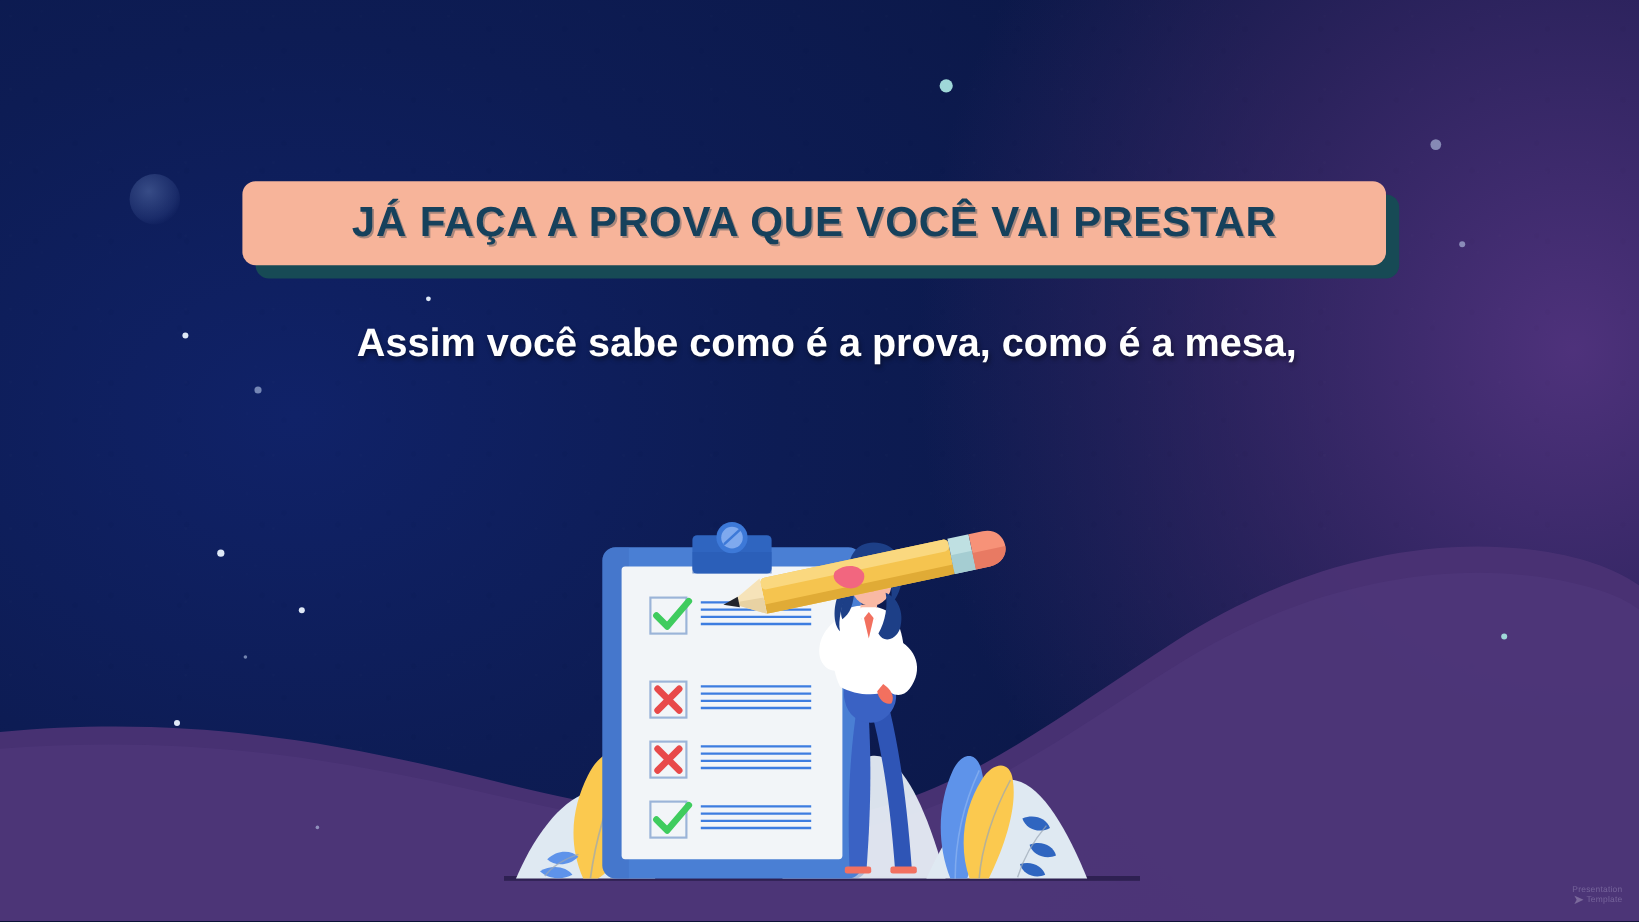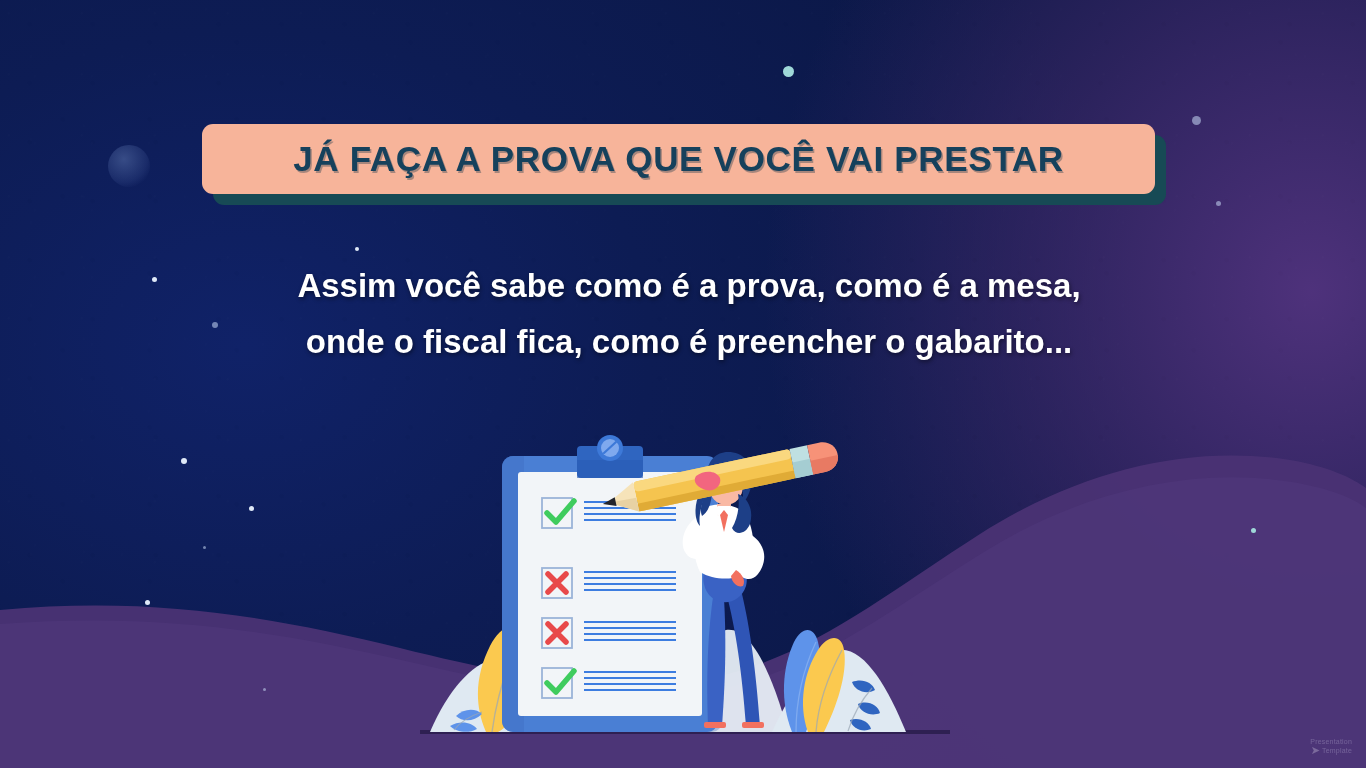--- a/index.html
+++ b/index.html
@@ -61,21 +61,21 @@
     border-radius: 50%;
     background: #dfe9f7;
   }
   .star.dim { background: rgba(200,218,245,.55); }
   .star.teal { background: #9fd8d8; }
 
   
   .banner-wrap {
     position: absolute;
     left: 202px;
-    top: 124px;
+    top: 151px;
     width: 953px;
     height: 70px;
   }
   .banner-shadow {
     position: absolute;
     left: 11px;
     top: 11px;
     width: 953px;
     height: 70px;
     background: #174a55;
@@ -196,21 +196,20 @@
 
   <div class="banner-wrap">
     <div class="banner-shadow"></div>
     <div class="banner">
       <span class="banner-text">JÁ FAÇA A PROVA QUE VOCÊ VAI PRESTAR</span>
     </div>
   </div>
 
   <div class="subtitle">
     <span class="line">Assim você sabe como é a prova, como é a mesa,</span>
-    <span class="line">onde o fiscal fica, como é preencher o gabarito...</span>
   </div>
 
   <div class="illustration">
     <svg viewBox="0 0 530 330" preserveAspectRatio="xMidYMax meet">
 
       <rect x="0" y="310" width="530" height="4" fill="#241a46" opacity=".75"></rect>
 
       <path d="M10,312 C28,270 52,244 72,240 C96,236 116,268 126,312 Z" fill="#dfe9f2"></path>
 
       <path d="M66,312 C52,280 58,250 70,226 C80,206 96,200 104,212

